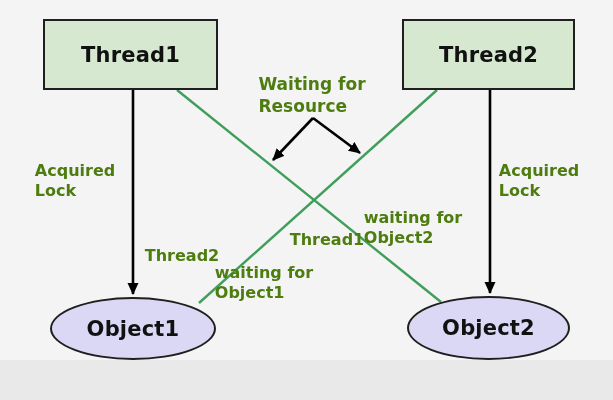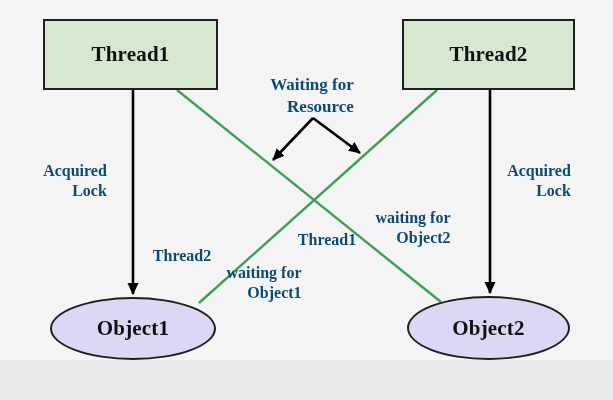--- a/index.html
+++ b/index.html
@@ -7,21 +7,20 @@
     font-family: "DejaVu Sans", "Liberation Sans", sans-serif;
     background: #e9e9ea;
   }
   .canvas {
     position: relative;
     width: 613px;
     height: 360px;
     background: #f4f4f5;
     overflow: hidden;
     color: #111;
-    font-family: Liberation Serif, serif;
   }
   .connectors {
     position: absolute;
     left: 0; top: 0;
     width: 613px; height: 400px;
   }
   .node {
     position: absolute;
     display: flex;
     align-items: center;
@@ -40,26 +39,26 @@
     border: 2px solid #1f1f1f;
     border-radius: 50%;
   }
   #thread1 { left: 43px;  top: 19px;  width: 175px; height: 71px; }
   #thread2 { left: 402px; top: 19px;  width: 173px; height: 71px; }
   #object1 { left: 50px;  top: 297px; width: 166px; height: 63px; }
   #object2 { left: 407px; top: 296px; width: 163px; height: 64px; }
   .lbl {
     position: absolute;
     transform: translateX(-50%);
-    text-align: right;
+    text-align: left;
     white-space: pre-line;
     font-size: 16px;
     font-weight: 600;
     line-height: 1.28;
-    color: #0c4a6e;
+    color: #4d7c0f;
   }
   #lbl-waiting-resource { left: 312px; top: 74px;  font-size: 17px; }
   #lbl-acquired-left    { left: 75px;  top: 161px; }
   #lbl-acquired-right   { left: 539px; top: 161px; }
   #lbl-thread2-waits    { left: 182px; top: 246px; }
   #lbl-waits-object1    { left: 264px; top: 263px; }
   #lbl-thread1-waits    { left: 327px; top: 230px; }
   #lbl-waits-object2    { left: 413px; top: 208px; }
 </style>
 </head>

